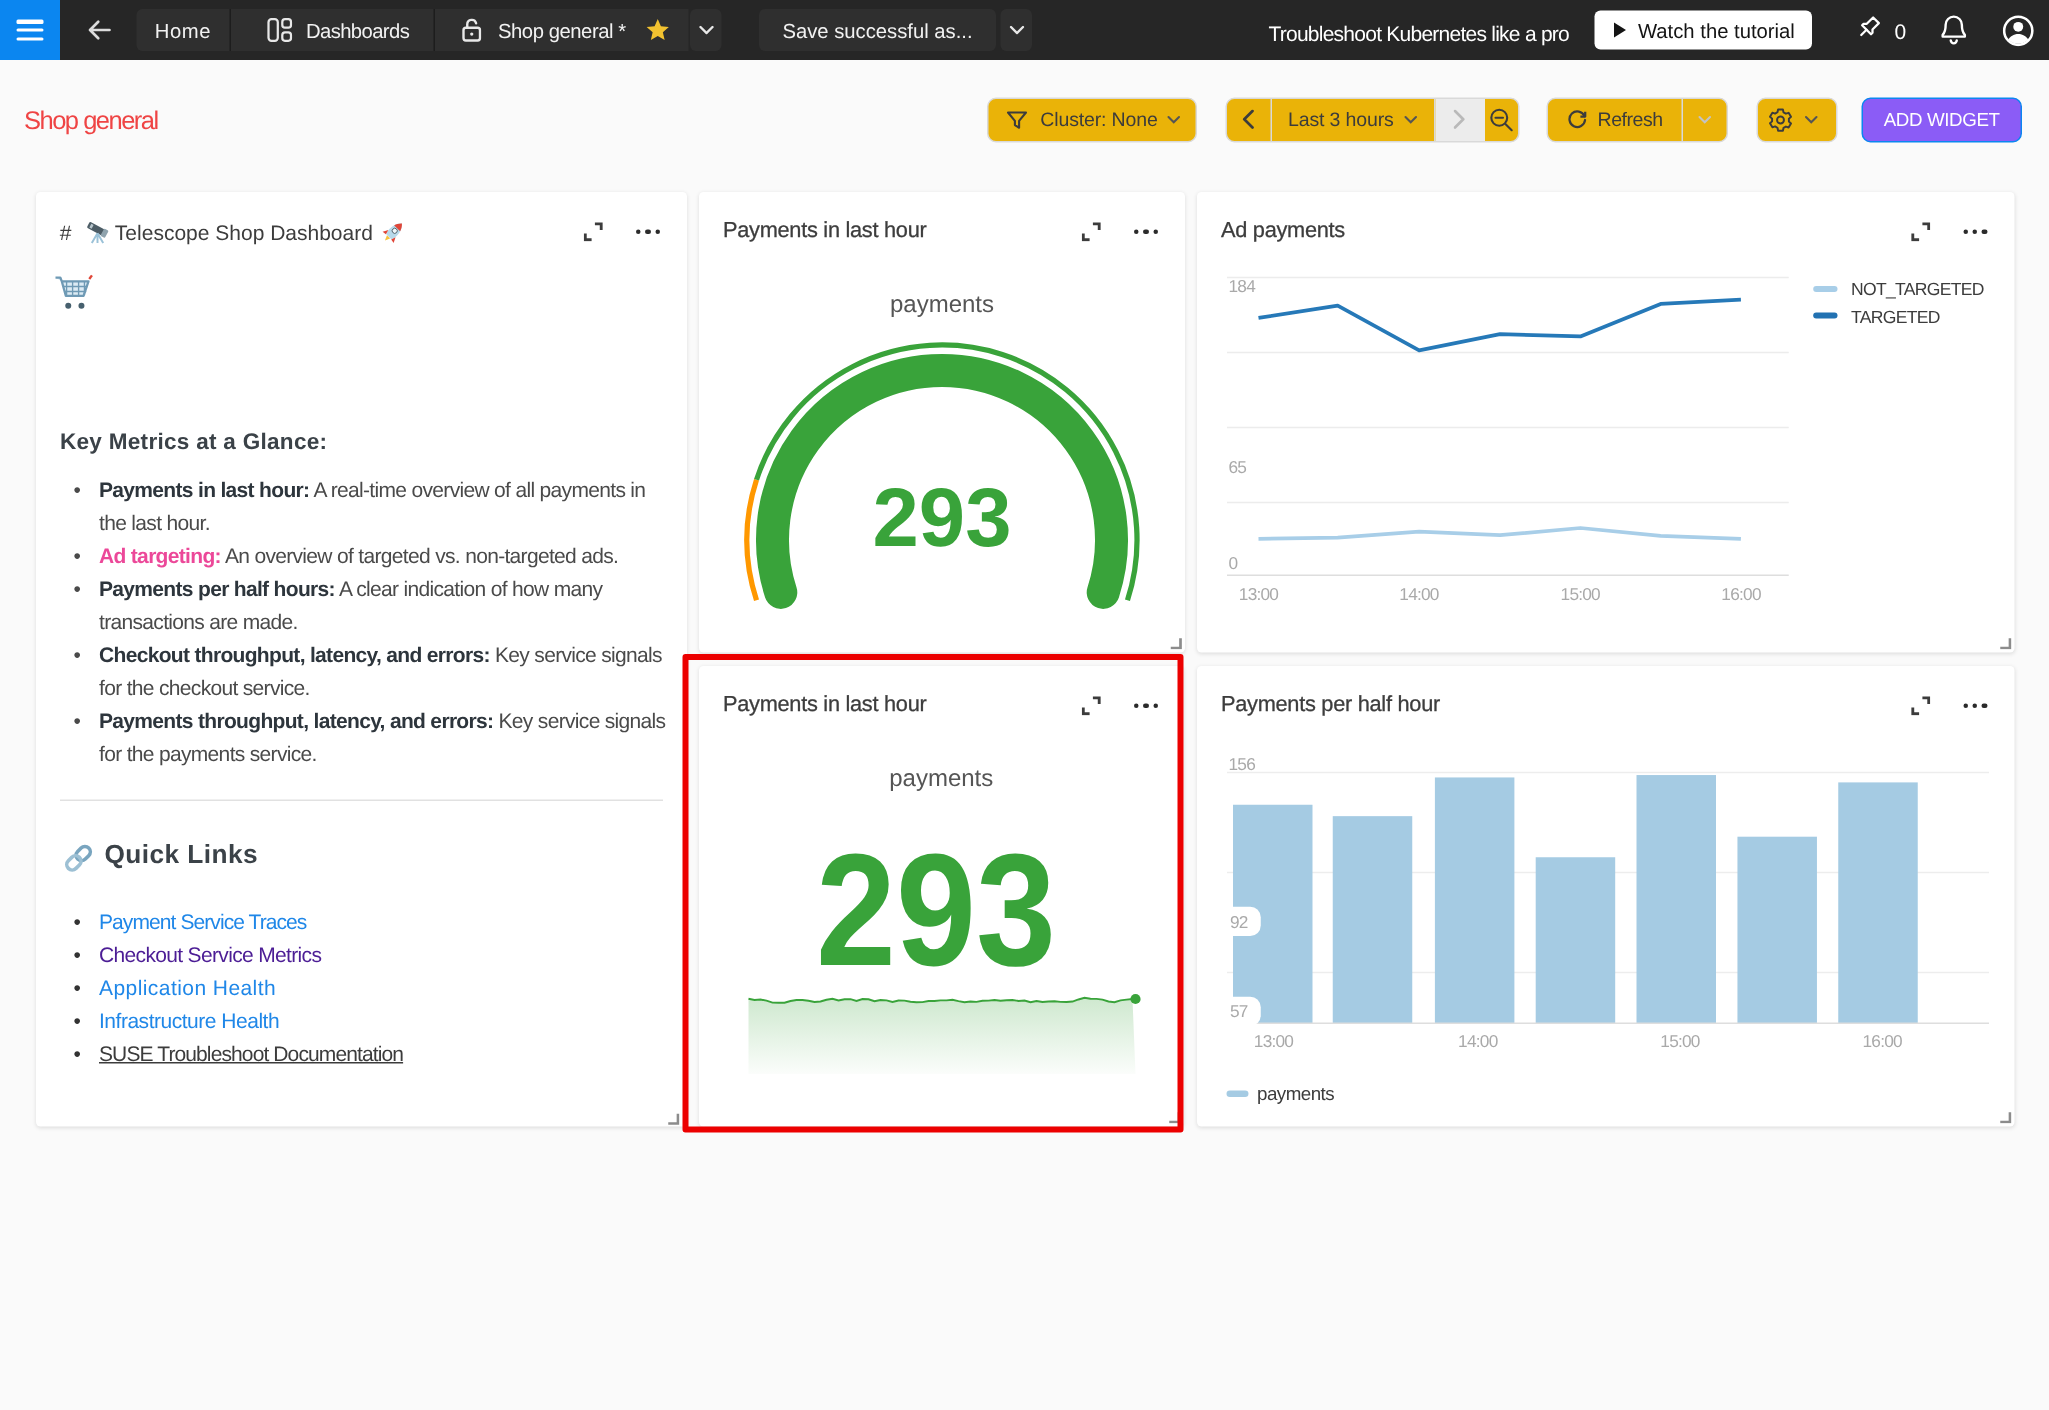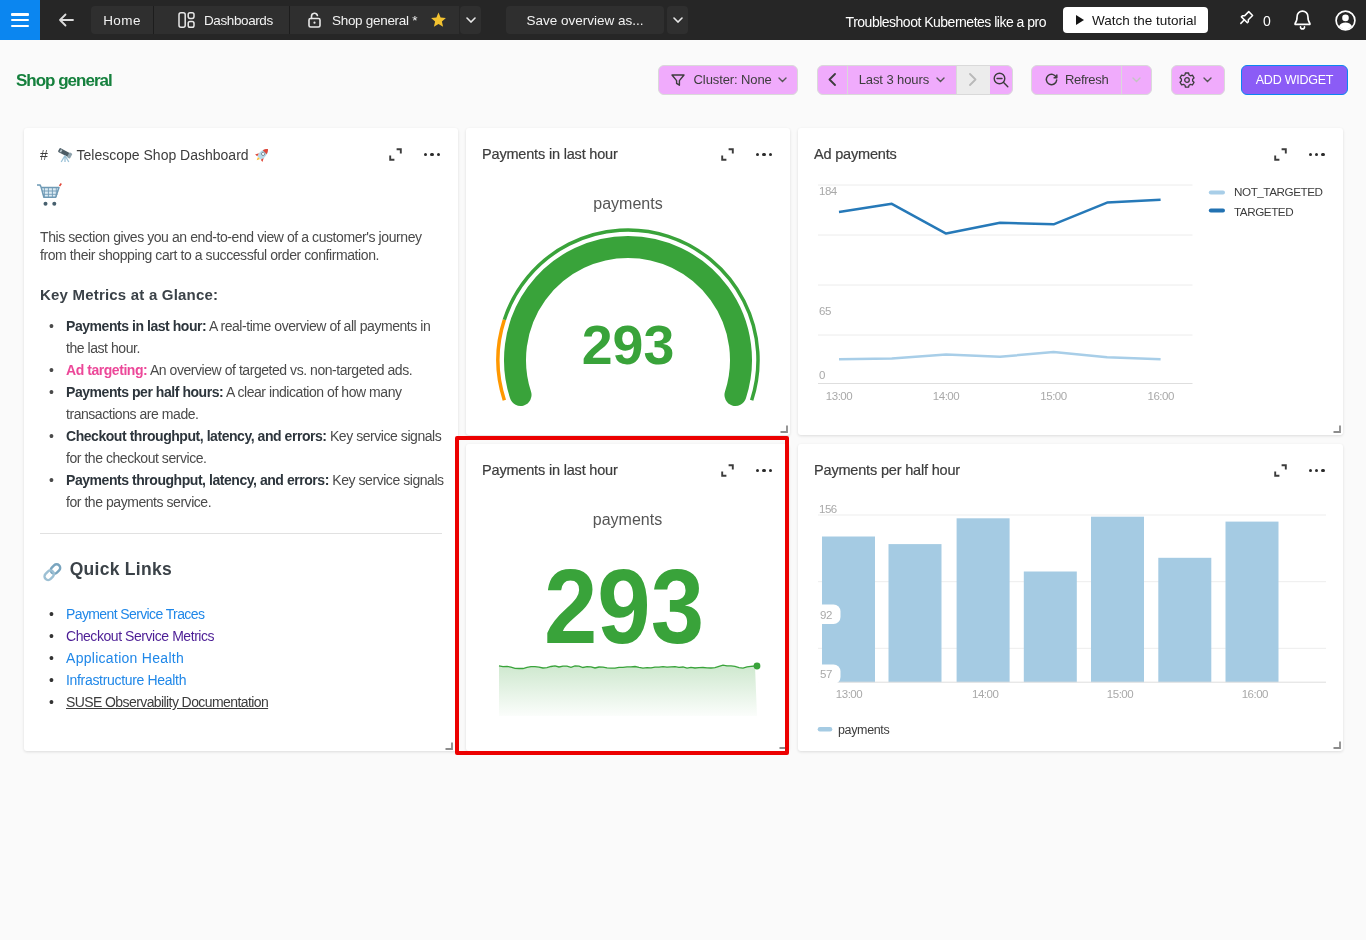--- a/index.html
+++ b/index.html
@@ -6,21 +6,21 @@
 .abs{position:absolute}
 #topbar{position:absolute;left:0;top:0;width:1366px;height:40px;background:#262626}
 #burger{position:absolute;left:0;top:0;width:40px;height:40px;background:#0b86f0}
 #burger i{position:absolute;left:11px;width:18px;height:2.5px;background:#fff;border-radius:1px}
 #tabs{position:absolute;left:91px;top:6px;height:28px;background:#2f2f2f;border-radius:4px 0 0 4px;display:flex;align-items:center;color:#f2f2f2;font-size:13.5px}
 .tdiv{width:1px;height:28px;background:#1d1d1d}
 .tab{display:flex;align-items:center;height:28px}
 .tbtn{position:absolute;top:6px;height:28px;background:#2f2f2f;border-radius:4px;display:flex;align-items:center;justify-content:center;color:#f2f2f2;font-size:13.5px}
 #watch{position:absolute;left:1063px;top:7px;width:145px;height:26px;background:#fff;border-radius:4px;color:#141414;font-size:13.5px;display:flex;align-items:center}
 #watch .ply{width:0;height:0;border-left:8.5px solid #141414;border-top:5px solid transparent;border-bottom:5px solid transparent;margin-left:13px;margin-right:8px}
-.g{position:absolute;top:64.5px;height:30px;background:#f0abfc;border:1px solid #d9d9d9;border-radius:6px;display:flex;align-items:center;color:#3c3c3c;font-size:13px;letter-spacing:-.1px}
+.g{position:absolute;top:64.5px;height:30px;background:#eab308;border:1px solid #d9d9d9;border-radius:6px;display:flex;align-items:center;color:#3c3c3c;font-size:13px;letter-spacing:-.1px}
 .gsep{width:1px;align-self:stretch;background:#d9d9d9}
 .card{position:absolute;background:#fff;border-radius:3px;box-shadow:0 1px 3px rgba(0,0,0,.12)}
 .ctitle{position:absolute;left:16px;top:18px;line-height:15px;font-size:14.5px;font-weight:500;color:#3d3d3d;letter-spacing:-.18px;-webkit-text-stroke:.2px #3d3d3d}
 .cicons{position:absolute}
 .dots b{display:inline-block;width:3.4px;height:3.4px;border-radius:50%;background:#2b2b2b;margin-left:2.9px;vertical-align:middle}
 .rsz{position:absolute;width:8px;height:8px}
 </style></head>
 <body>
 
 <div id="topbar">
@@ -54,21 +54,21 @@
       <svg width="17" height="16" viewBox="0 0 17 16" style="margin-left:13px">
           <path d="M8.5 0.6 10.6 5.5 15.9 6 11.9 9.5 13.1 14.7 8.5 12 3.9 14.7 5.1 9.5 1.1 6 6.4 5.5Z" fill="#f2c230"></path>
         </svg>
     </div>
   </div>
   <div class="tbtn" style="left:460px;width:21px">
       <svg width="10" height="6" viewBox="0 0 10 6">
         <path d="M1 1l4 4 4-4" stroke="#e8e8e8" stroke-width="1.6" fill="none" stroke-linecap="round"></path>
       </svg>
     </div>
-  <div class="tbtn" style="left:506px;width:158px">Save overview as...</div>
+  <div class="tbtn" style="left:506px;width:158px">Save successful as...</div>
   <div class="tbtn" style="left:667px;width:21px">
       <svg width="10" height="6" viewBox="0 0 10 6">
         <path d="M1 1l4 4 4-4" stroke="#e8e8e8" stroke-width="1.6" fill="none" stroke-linecap="round"></path>
       </svg>
     </div>
   <div class="abs" style="right:320px;top:14px;color:#fff;font-size:14px;letter-spacing:-.5px">Troubleshoot Kubernetes like a pro</div>
   <div id="watch"><span class="ply"></span>Watch the tutorial</div>
   <svg class="abs" style="left:1236px;top:10px" width="20" height="20" viewBox="0 0 20 20">
       <g transform="rotate(45 10 8.2)">
         <path d="M7.3 1.6h5.4v6l1.5 1.5v1.4H5.8V9.1l1.5-1.5Z" stroke="#fff" stroke-width="1.5" fill="none" stroke-linejoin="round"></path>
@@ -80,21 +80,21 @@
       <path d="M10.5 2.1a5.4 5.4 0 0 1 5.4 5.4c0 3.6.9 5.6 2 6.7v1.2H3.1v-1.2c1.1-1.1 2-3.1 2-6.7a5.4 5.4 0 0 1 5.4-5.4Z" stroke="#fff" stroke-width="1.6" fill="none" stroke-linejoin="round"></path>
       <path d="M8.5 17.9a2 2 0 0 0 4 0" stroke="#fff" stroke-width="1.6" fill="none" stroke-linecap="round"></path>
     </svg>
   <svg class="abs" style="left:1335px;top:9.5px" width="21" height="21" viewBox="0 0 21 21">
       <circle cx="10.5" cy="10.5" r="9.4" stroke="#fff" stroke-width="1.7" fill="none"></circle>
       <circle cx="10.5" cy="7.9" r="3.3" fill="#fff"></circle>
       <path d="M10.5 12.6c-3 0-5.6 1.6-6.6 3.9a9.4 9.4 0 0 0 13.2 0c-1-2.3-3.6-3.9-6.6-3.9Z" fill="#fff"></path>
     </svg>
 </div>
 
-<div class="abs" style="left:16px;top:70.5px;font-size:17px;letter-spacing:-1px;font-weight:700;color:#15803d">Shop general</div>
+<div class="abs" style="left:16px;top:70.5px;font-size:17px;letter-spacing:-1px;font-weight:400;color:#ef4444">Shop general</div>
 
 <div class="g" style="left:657.7px;width:140.4px">
   <svg width="14" height="12" viewBox="0 0 14 12" style="margin-left:12.7px">
       <path d="M1 1h12L8.4 6.6v4.6L5.6 9.4V6.6Z" stroke="#3c3c3c" stroke-width="1.4" fill="none" stroke-linejoin="round"></path>
     </svg>
   <span style="margin-left:8.2px;white-space:nowrap">Cluster: None</span>
   <svg width="9" height="6" viewBox="0 0 9 6" style="margin-left:6.4px">
       <path d="M1 1l3.5 3.5L8 1" stroke="#555" stroke-width="1.4" fill="none" stroke-linecap="round"></path>
     </svg>
 </div>
@@ -173,21 +173,20 @@
   <div class="cicons dots" style="right:18px;top:24.5px;line-height:0"><b></b><b></b><b></b></div>
 
   <svg class="abs" style="left:11px;top:54px" width="27" height="26" viewBox="0 0 27 26">
       <path d="M2 3h3.2l1 2.6m0 0 2.7 9.7h11.8L24 5.6H6.2Z" stroke="#6f9ab5" stroke-width="1.5" fill="#dcebf4" stroke-linejoin="round"></path>
       <path d="M9.4 5.6v9.7M13.4 5.6v9.7M17.4 5.6v9.7M21.3 5.6v9.2M7 9h16.2M7.8 12.3h14.7" stroke="#6f9ab5" stroke-width=".9"></path>
       <circle cx="10.5" cy="21.8" r="2" fill="#47606e"></circle>
       <circle cx="19.3" cy="21.8" r="2" fill="#47606e"></circle>
       <path d="M24.5 4 26.3 1.6" stroke="#e04638" stroke-width="1.6"></path>
     </svg>
 
-  <div class="abs" style="left:16px;top:100.2px;font-size:14px;line-height:18.2px;color:#4a4a4a;letter-spacing:-.42px;white-space:nowrap">This section gives you an end-to-end view of a customer's journey<br>from their shopping cart to a successful order confirmation.</div>
 
   <div class="abs" style="left:16px;top:159.2px;font-size:15px;line-height:15px;font-weight:700;color:#3b4248;letter-spacing:.2px">Key Metrics at a Glance:</div>
 
   <div class="abs" style="left:0;top:186.7px;width:434px;font-size:14px;line-height:22px;color:#4a4a4a;letter-spacing:-.45px;white-space:nowrap">
     <div style="margin-left:42px"><span style="position:absolute;left:25px;letter-spacing:0">•</span><b style="color:#2d353c">Payments in last hour:</b> A real-time overview of all payments in<br>the last hour.</div>
     <div style="margin-left:42px"><span style="position:absolute;left:25px;letter-spacing:0">•</span><b style="color:#ec4899">Ad targeting:</b> An overview of targeted vs. non-targeted ads.</div>
     <div style="margin-left:42px"><span style="position:absolute;left:25px;letter-spacing:0">•</span><b style="color:#2d353c">Payments per half hours:</b> A clear indication of how many<br>transactions are made.</div>
     <div style="margin-left:42px"><span style="position:absolute;left:25px;letter-spacing:0">•</span><b style="color:#2d353c">Checkout throughput, latency, and errors:</b> Key service signals<br>for the checkout service.</div>
     <div style="margin-left:42px"><span style="position:absolute;left:25px;letter-spacing:0">•</span><b style="color:#2d353c">Payments throughput, latency, and errors:</b> Key service signals<br>for the payments service.</div>
   </div>
@@ -200,21 +199,21 @@
         <rect x="6.9" y="10.4" width="7.2" height="10.4" rx="3.6" stroke="#9dc0d4" stroke-width="2.4" fill="none"></rect>
       </g>
     </svg>
   <div class="abs" style="left:45.7px;top:432.6px;font-size:17.5px;line-height:17.5px;font-weight:700;color:#3b4248;letter-spacing:.28px">Quick Links</div>
 
   <div class="abs" style="left:0;top:475.1px;width:434px;font-size:14px;line-height:22px">
     <div style="margin-left:42px"><span style="position:absolute;left:25px;color:#333">•</span><span style="color:#1f87e8;letter-spacing:-.61px">Payment Service Traces</span></div>
     <div style="margin-left:42px"><span style="position:absolute;left:25px;color:#333">•</span><span style="color:#4c1d95;letter-spacing:-.44px">Checkout Service Metrics</span></div>
     <div style="margin-left:42px"><span style="position:absolute;left:25px;color:#333">•</span><span style="color:#1f87e8;letter-spacing:.29px">Application Health</span></div>
     <div style="margin-left:42px"><span style="position:absolute;left:25px;color:#333">•</span><span style="color:#1f87e8;letter-spacing:-.32px">Infrastructure Health</span></div>
-    <div style="margin-left:42px"><span style="position:absolute;left:25px;color:#333">•</span><span style="color:#3c3c3c;letter-spacing:-.59px;text-decoration:underline">SUSE Observability Documentation</span></div>
+    <div style="margin-left:42px"><span style="position:absolute;left:25px;color:#333">•</span><span style="color:#3c3c3c;letter-spacing:-.59px;text-decoration:underline">SUSE Troubleshoot Documentation</span></div>
   </div>
 
   <svg class="rsz" style="right:5px;bottom:1px" width="8" height="8" viewBox="0 0 8 8">
       <path d="M0.5 7H7V0.5" stroke="#8c8c8c" stroke-width="1.8" fill="none"></path>
     </svg>
 </div>
 <div class="card" style="left:466px;top:128px;width:324px;height:307px">
   <div class="ctitle" style="top:18.5px">Payments in last hour</div>
   <svg class="cicons" style="right:56px;top:19.5px" width="13" height="13" viewBox="0 0 13 13">
       <path d="M7.6 1.2h4.2v4.2M1.2 7.6v4.2h4.2" stroke="#3c3c3c" stroke-width="1.9" fill="none"></path>

